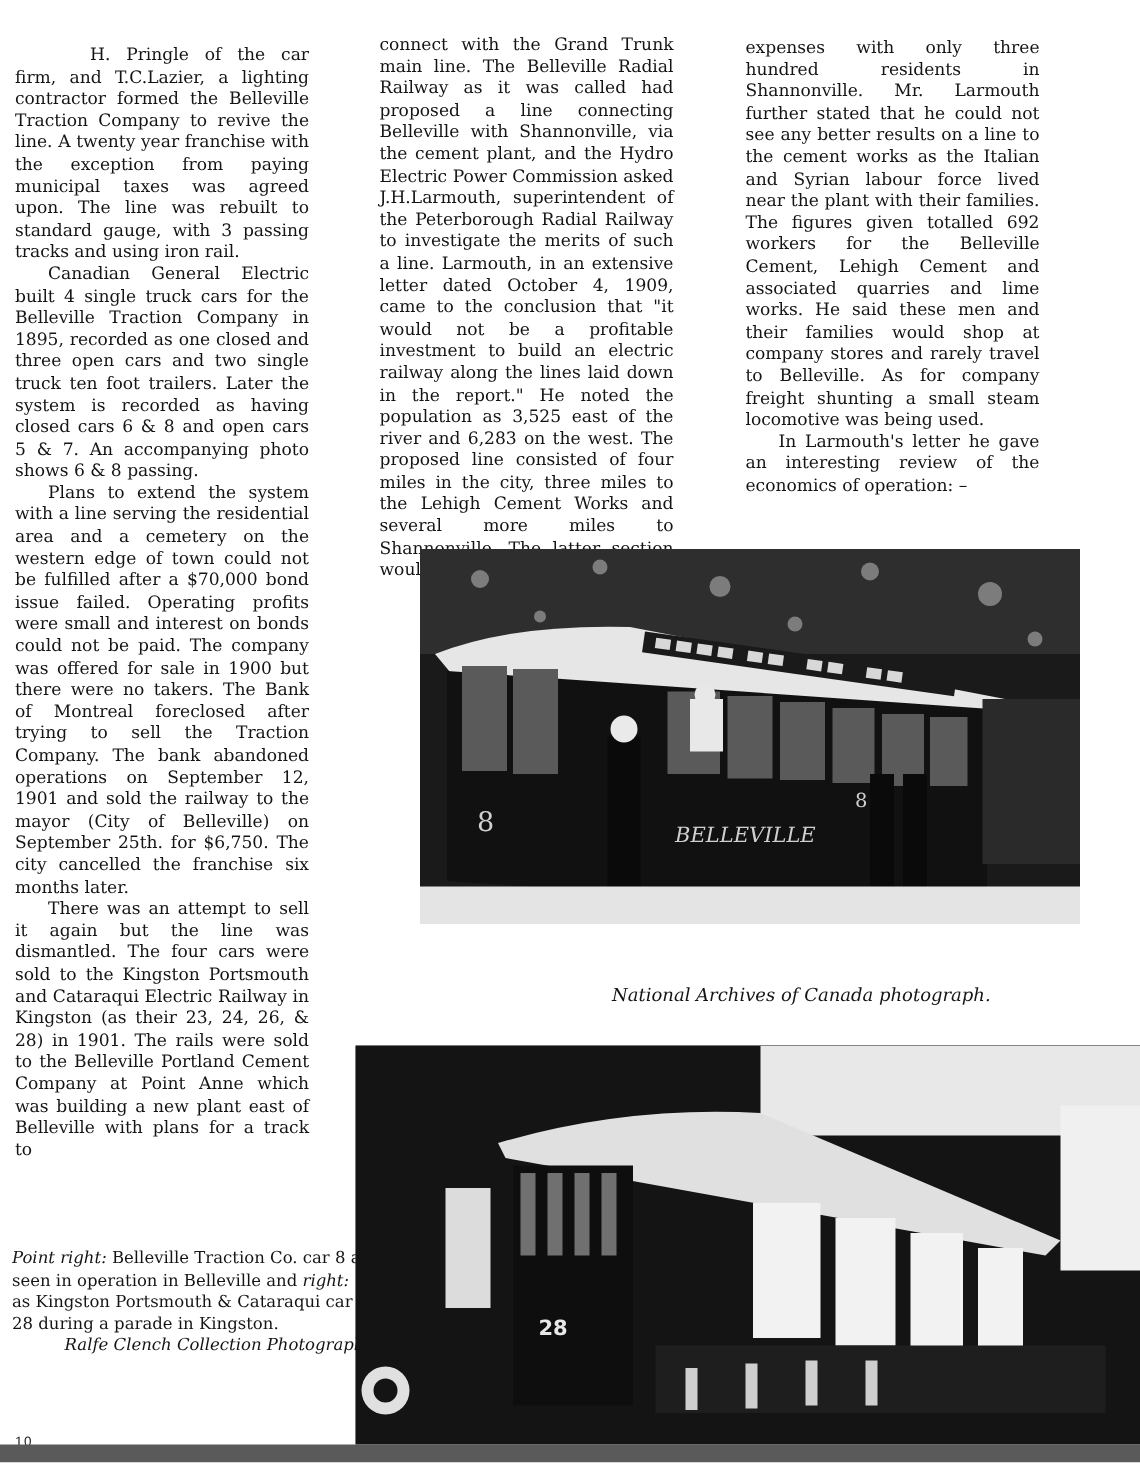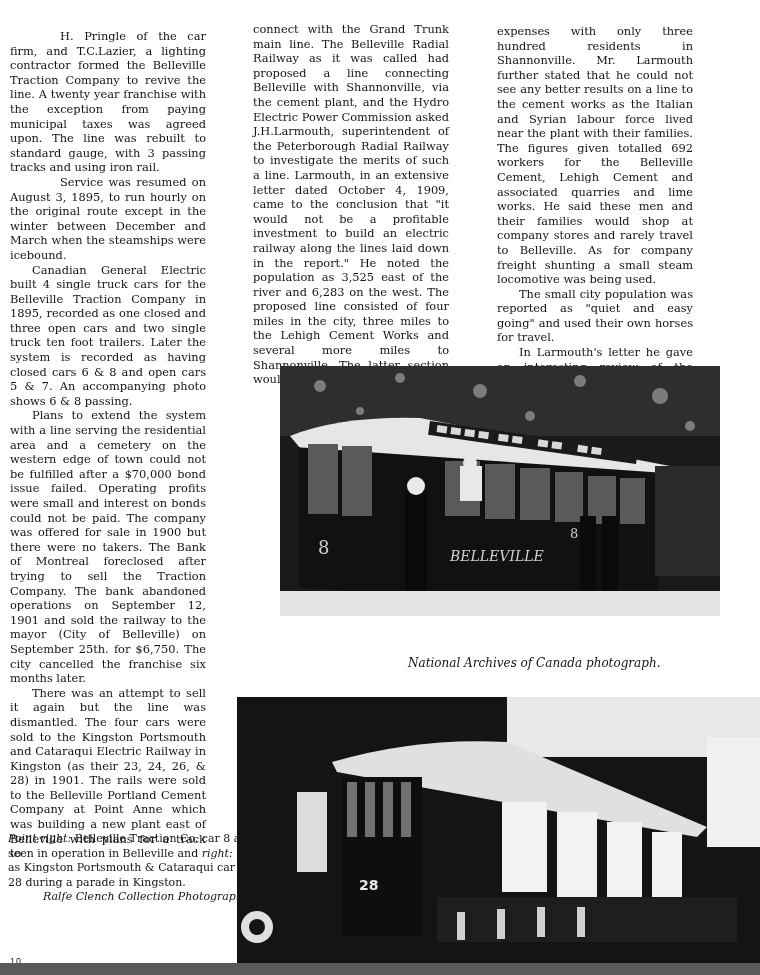--- a/index.html
+++ b/index.html
@@ -21,33 +21,31 @@
   #cap2 i { font-style:italic; }
   #cap2 .credit { display:block; padding-left:35px; font-style:italic; }
   #bottombar { position:absolute; left:0; top:963px; width:760px; height:12px; background:#5a5a5a; }
   #footer { position:absolute; left:10px; top:956px; font-size:9px; color:#222; letter-spacing:1px; font-family:Liberation Sans, sans-serif; }
 </style>
 </head>
 <body>
 
 <div id="col1" class="col">
   <p class="indent2">H. Pringle of the car firm, and T.C.Lazier, a lighting contractor formed the Belleville Traction Company to revive the line. A twenty year franchise with the exception from paying municipal taxes was agreed upon. The line was rebuilt to standard gauge, with 3 passing tracks and using iron rail.</p>
-  <p class="indent2">Service was resumed on August 3, 1895, to run hourly on the original route except in the winter between December and March when the steamships were icebound.</p>
   <p class="indent">Canadian General Electric built 4 single truck cars for the Belleville Traction Company in 1895, recorded as one closed and three open cars and two single truck ten foot trailers. Later the system is recorded as having closed cars 6 &amp; 8 and open cars 5 &amp; 7. An accompanying photo shows 6 &amp; 8 passing.</p>
   <p class="indent">Plans to extend the system with a line serving the residential area and a cemetery on the western edge of town could not be fulfilled after a $70,000 bond issue failed. Operating profits were small and interest on bonds could not be paid. The company was offered for sale in 1900 but there were no takers. The Bank of Montreal foreclosed after trying to sell the Traction Company. The bank abandoned operations on September 12, 1901 and sold the railway to the mayor (City of Belleville) on September 25th. for $6,750. The city cancelled the franchise six months later.</p>
   <p class="indent">There was an attempt to sell it again but the line was dismantled. The four cars were sold to the Kingston Portsmouth and Cataraqui Electric Railway in Kingston (as their 23, 24, 26, &amp; 28) in 1901. The rails were sold to the Belleville Portland Cement Company at Point Anne which was building a new plant east of Belleville with plans for a track to</p>
 </div>
 
 <div id="col2" class="col">
   <p>connect with the Grand Trunk main line. The Belleville Radial Railway as it was called had proposed a line connecting Belleville with Shannonville, via the cement plant, and the Hydro Electric Power Commission asked J.H.Larmouth, superintendent of the Peterborough Radial Railway to investigate the merits of such a line. Larmouth, in an extensive letter dated October 4, 1909, came to the conclusion that "it would not be a profitable investment to build an electric railway along the lines laid down in the report." He noted the population as 3,525 east of the river and 6,283 on the west. The proposed line consisted of four miles in the city, three miles to the Lehigh Cement Works and several more miles to Shannonville. The latter section would not pay the</p>
 </div>
 
 <div id="col3" class="col">
   <p>expenses with only three hundred residents in Shannonville. Mr. Larmouth further stated that he could not see any better results on a line to the cement works as the Italian and Syrian labour force lived near the plant with their families. The figures given totalled 692 workers for the Belleville Cement, Lehigh Cement and associated quarries and lime works. He said these men and their families would shop at company stores and rarely travel to Belleville. As for company freight shunting a small steam locomotive was being used.</p>
-  <p class="indent">The small city population was reported as "quiet and easy going" and used their own horses for travel.</p>
   <p class="indent">In Larmouth's letter he gave an interesting review of the economics of operation: –</p>
 </div>
 
 <div id="photo1" class="photo">
   <svg width="440" height="250" viewBox="0 0 440 250">
     <rect width="440" height="250" fill="#1a1a1a"></rect>
     <rect x="0" y="0" width="440" height="70" fill="#2e2e2e"></rect>
     <g fill="#bdbdbd" opacity="0.55">
       <circle cx="40" cy="20" r="6"></circle>
         <circle cx="120" cy="12" r="5"></circle>

